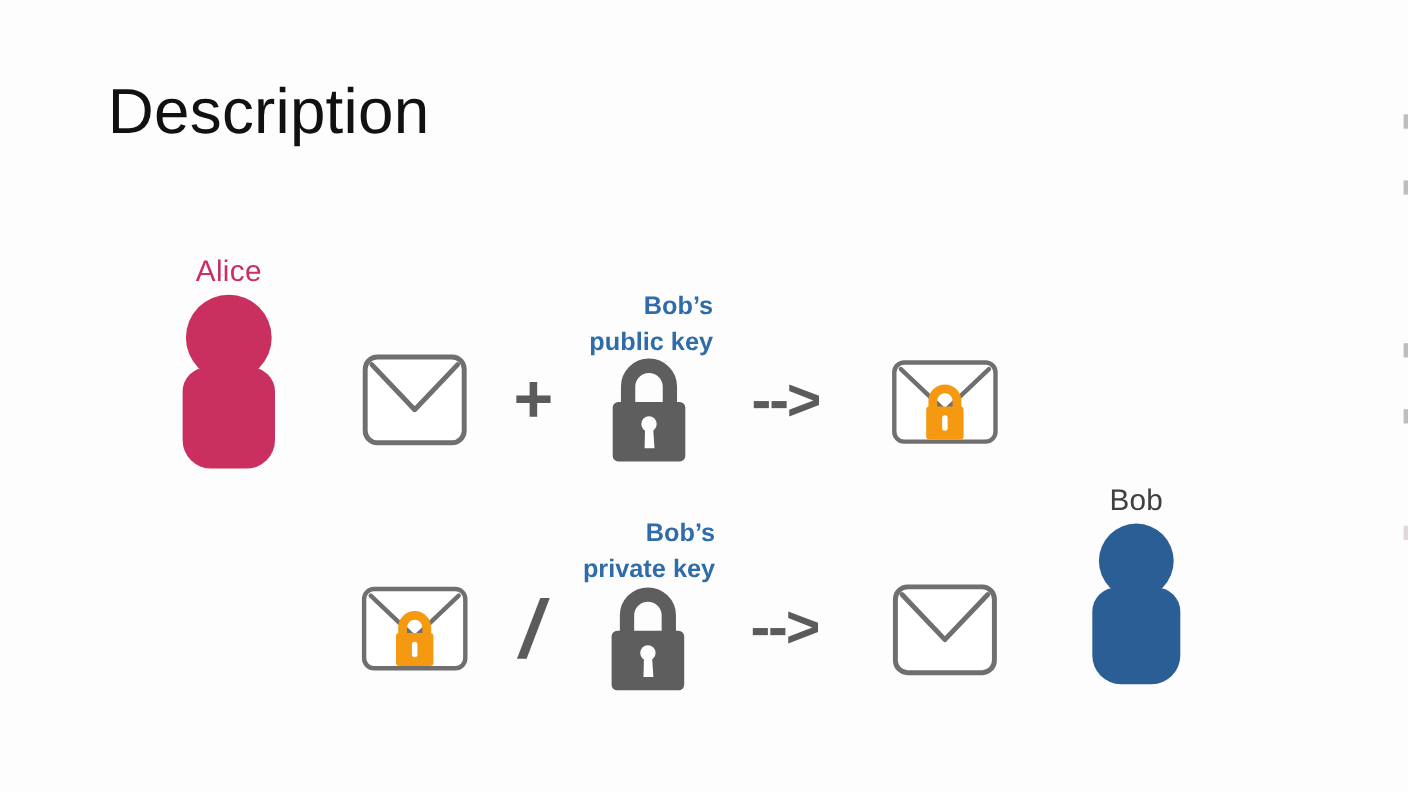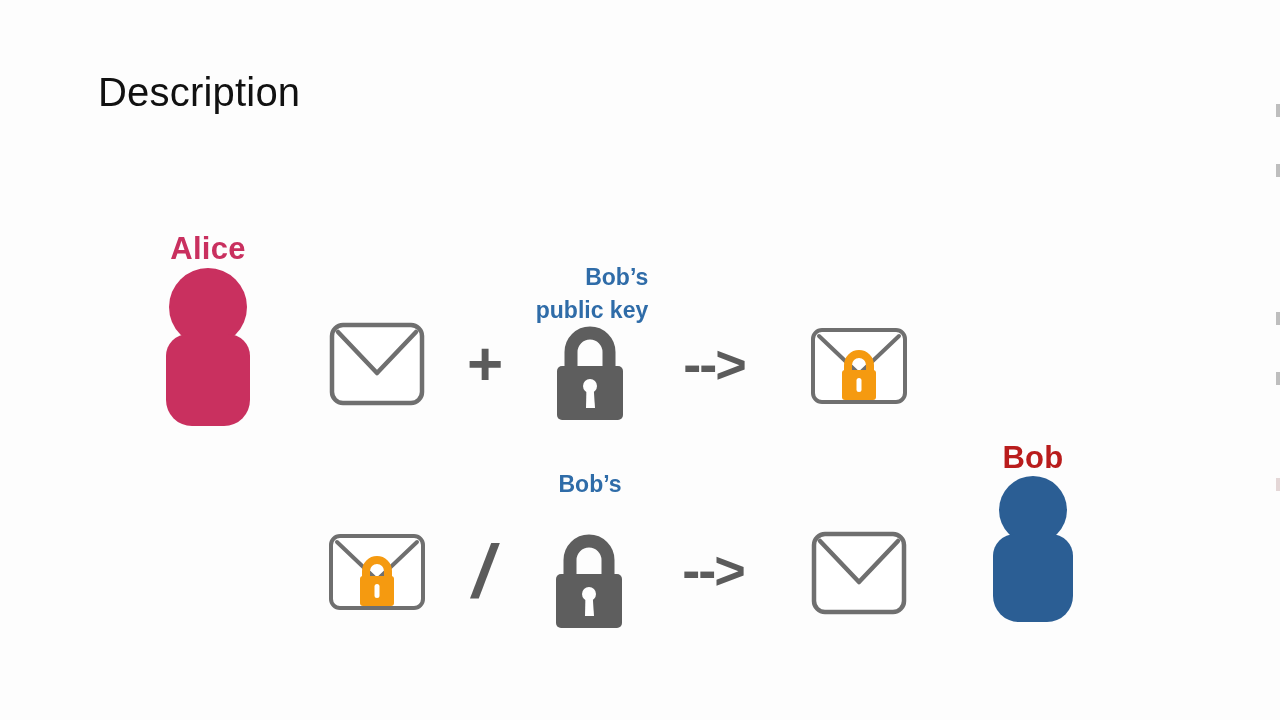--- a/index.html
+++ b/index.html
@@ -15,21 +15,21 @@
     overflow: hidden;
     font-family: "Liberation Sans", sans-serif;
     background: #fdfdfd;
   }
 
   
   #slide-title {
     position: absolute;
     left: 98px;
     top: 70px;
-    font-size: 40px;
+    font-size: 58px;
     font-weight: 400;
     color: #111111;
     letter-spacing: 0.2px;
     line-height: 1.1;
     white-space: nowrap;
   }
 
   
   #diagram {
     position: absolute;
@@ -50,37 +50,37 @@
   .person .body {
     position: absolute;
     left: 50%;
     transform: translateX(-50%);
     border-radius: 22px 22px 26px 26px;
   }
   .person-label {
     position: absolute;
     left: 50%;
     transform: translateX(-50%);
-    font-size: 31px;
-    font-weight: bold;
+    font-size: 27px;
+    font-weight: normal;
     white-space: nowrap;
     letter-spacing: 0.3px;
   }
 
   
   #person-alice { left: 208px; top: 268px; width: 0; height: 0; }
   #person-alice .head { top: 0; width: 78px; height: 78px; background: #c9305f; }
   #person-alice .body { top: 66px; width: 84px; height: 92px; background: #c9305f; }
   #alice-label { left: 208px; top: 231px; color: #c9305f; }
 
   
   #person-bob { left: 1033px; top: 476px; width: 0; height: 0; }
   #person-bob .head { top: 0; width: 68px; height: 68px; background: #2b5e94; }
   #person-bob .body { top: 58px; width: 80px; height: 88px; background: #2b5e94; }
-  #bob-label { left: 1033px; top: 440px; color: #b91c1c; }
+  #bob-label { left: 1033px; top: 440px; color: #404040; }
 
   
   .key-caption {
     position: absolute;
     transform: translateX(-50%);
     text-align: right;
     color: #2f6ca8;
     font-size: 23px;
     font-weight: bold;
     line-height: 1.42;
@@ -190,20 +190,21 @@
       <g>
         <path d="M39 48 V41 a11 11 0 0 1 22 0 V48" fill="none" stroke="#f59a10" stroke-width="8"></path>
         <rect x="33" y="46" width="34" height="30" rx="3" ry="3" fill="#f59a10"></rect>
         <rect x="47.5" y="54" width="5" height="14" rx="2.5" fill="#ffffff"></rect>
       </g>
     </svg>
   </div>
 
   <div id="caption-private" class="key-caption">
     <div>Bob’s</div>
+    <div>private key</div>
   </div>
 
   <div id="env-locked-2" class="icon-slot">
     <svg width="100" height="88" viewBox="0 0 100 88" aria-hidden="true">
       <rect x="4" y="6" width="92" height="72" rx="9" ry="9" fill="#ffffff" stroke="#6f6f6f" stroke-width="4"></rect>
       <path d="M10 12 L50 50 L90 12" fill="none" stroke="#6f6f6f" stroke-width="4" stroke-linecap="round" stroke-linejoin="round"></path>
       <g>
         <path d="M39 48 V41 a11 11 0 0 1 22 0 V48" fill="none" stroke="#f59a10" stroke-width="8"></path>
         <rect x="33" y="46" width="34" height="30" rx="3" ry="3" fill="#f59a10"></rect>
         <rect x="47.5" y="54" width="5" height="14" rx="2.5" fill="#ffffff"></rect>

